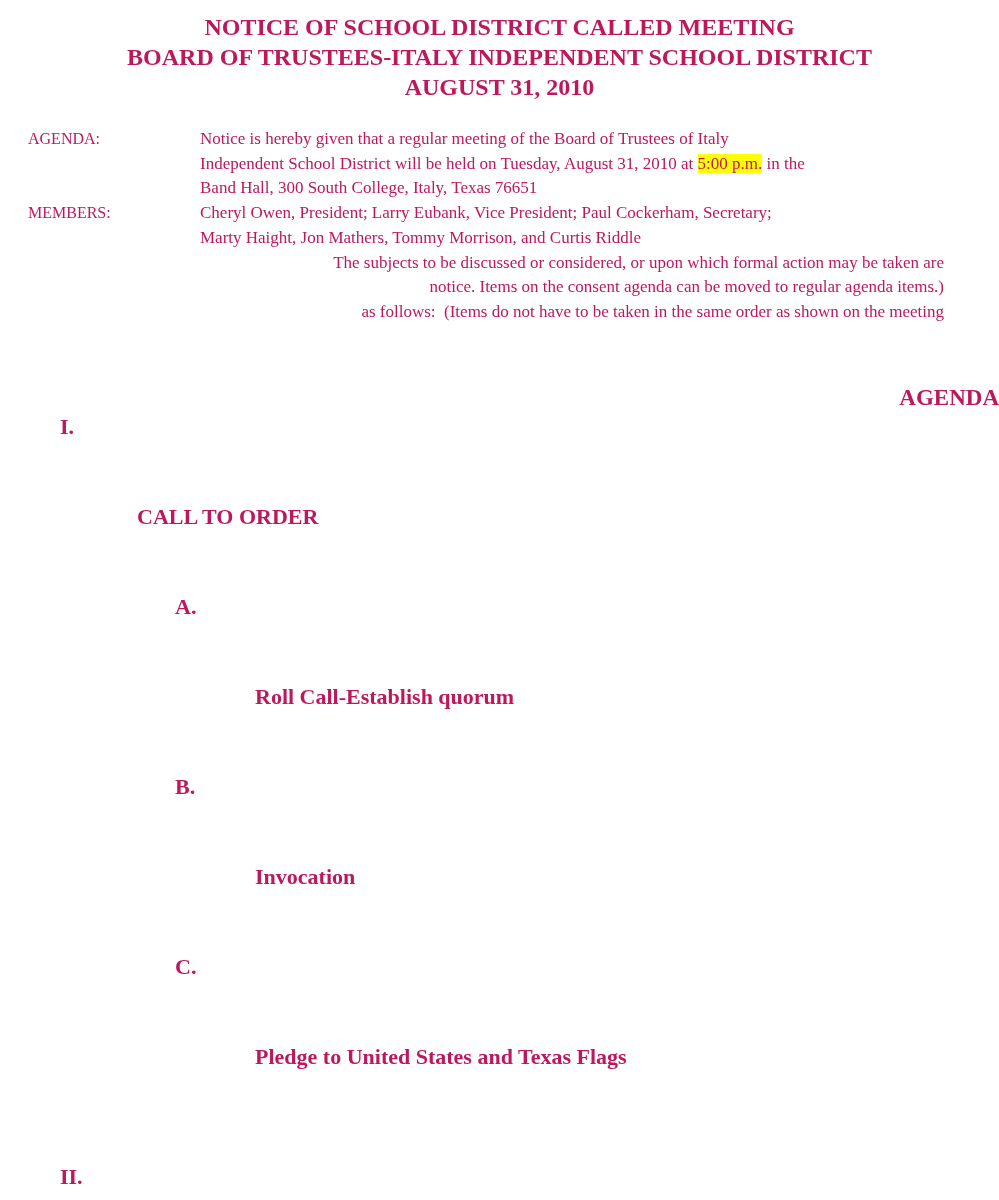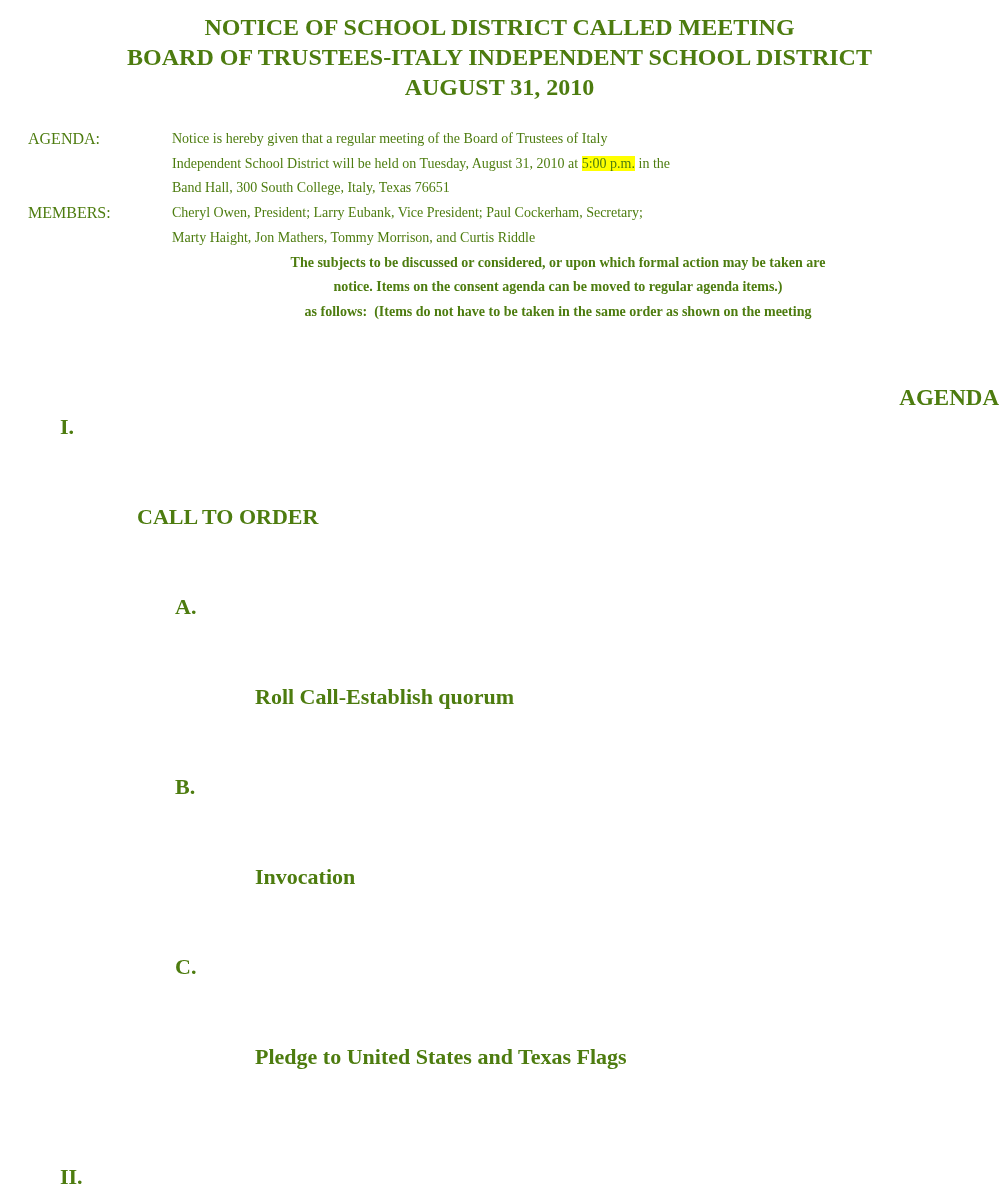--- a/index.html
+++ b/index.html
@@ -1,21 +1,21 @@
 <!DOCTYPE html>
 <html><head>
 <meta charset="utf-8">
 <style>
   html, body { margin: 0; padding: 0; background: #ffffff; }
   .page {
     position: relative;
     width: 999px;
     height: 1200px;
     background: #ffffff;
-    color: #4d7c0f;
+    color: #be185d;
     font-family: "Liberation Serif", serif;
     overflow: hidden;
   }
   
   .title-block {
     padding-top: 12px;
     text-align: center;
     font-weight: bold;
     font-size: 24px;
     line-height: 30px;
@@ -26,25 +26,26 @@
   .hang-label {
     position: absolute;
     left: 28px;
     top: 0;
     font-size: 16px;
     line-height: 24.7px;
     white-space: pre;
   }
   .info-text { margin-left: 172px; }
   .line {
-    font-size: 14px;
+    font-size: 17px;
     line-height: 24.7px;
     white-space: pre;
+    margin-left: 28px;
   }
-  .subjects { margin-left: 172px; width: 772px; text-align: center; font-weight: bold; }
+  .subjects { margin-left: 172px; width: 772px; text-align: right; }
   mark.hl { background: #ffff00; color: inherit; padding: 0; }
   
   .agenda-heading {
     margin: 59px 0 0 0;
     text-align: right;
     font-weight: bold;
     font-size: 23px;
     line-height: 28px;
   }
   .row {

